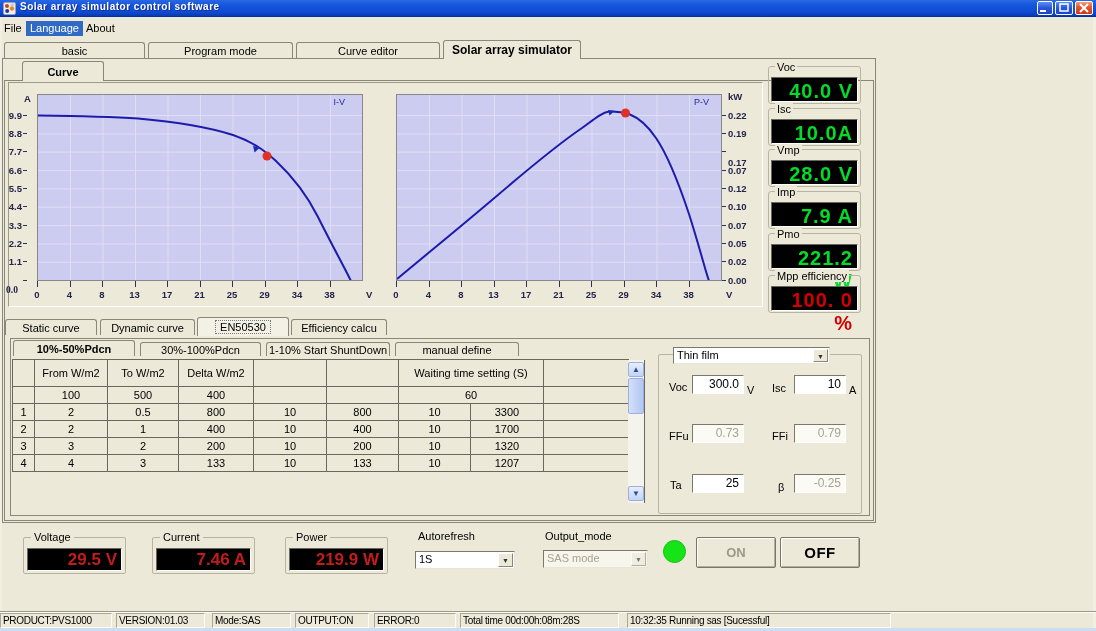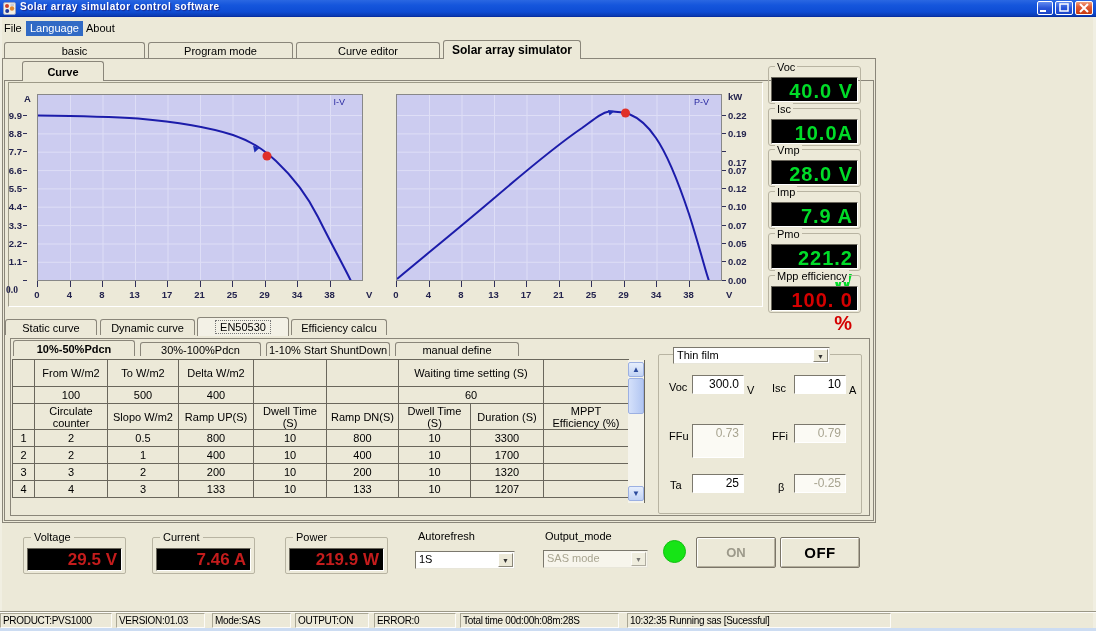--- a/index.html
+++ b/index.html
@@ -319,31 +319,20 @@
 <tr style="height:17px">
           <td></td>
           <td>100</td>
           <td>500</td>
           <td>400</td>
           <td></td>
           <td></td>
           <td colspan="2">60</td>
           <td></td>
         </tr>
-<tr style="height:26px">
-          <td></td>
-          <td>Circulate counter</td>
-          <td>Slopo W/m2</td>
-          <td>Ramp UP(S)</td>
-          <td>Dwell Time<br>(S)</td>
-          <td>Ramp DN(S)</td>
-          <td>Dwell Time<br>(S)</td>
-          <td>Duration (S)</td>
-          <td>MPPT<br>Efficiency (%)</td>
-        </tr>
 <tr style="height:17px">
           <td>1</td>
           <td>2</td>
           <td>0.5</td>
           <td>800</td>
           <td>10</td>
           <td>800</td>
           <td>10</td>
           <td>3300</td>
           <td></td>
@@ -395,21 +384,21 @@
 <div class="combo" style="left:673px; top:347px; width:157px; height:17px; z-index:9;">Thin film<div class="combobtn">▼</div></div>
 
 <div class="abs" style="left:669px; top:381px; z-index:9;">Voc</div>
 <div class="field" style="left:692px; top:375px; width:52px; height:19px; z-index:9;">300.0</div>
 <div class="abs" style="left:747px; top:384px; z-index:9;">V</div>
 <div class="abs" style="left:772px; top:382px; z-index:9;">Isc</div>
 <div class="field" style="left:794px; top:375px; width:52px; height:19px; z-index:9;">10</div>
 <div class="abs" style="left:849px; top:384px; z-index:9;">A</div>
 
 <div class="abs" style="left:669px; top:430px; z-index:9;">FFu</div>
-<div class="field fielddis" style="left:692px; top:424px; width:52px; height:34px; z-index:9;">0.73</div>
+<div class="field fielddis" style="left:692px; top:424px; width:52px; height:19px; z-index:9;">0.73</div>
 <div class="abs" style="left:772px; top:430px; z-index:9;">FFi</div>
 <div class="field fielddis" style="left:794px; top:424px; width:52px; height:19px; z-index:9;">0.79</div>
 
 <div class="abs" style="left:670px; top:479px; z-index:9;">Ta</div>
 <div class="field" style="left:692px; top:474px; width:52px; height:19px; z-index:9;">25</div>
 <div class="abs" style="left:778px; top:481px; z-index:9;">β</div>
 <div class="field fielddis" style="left:794px; top:474px; width:52px; height:19px; z-index:9;">-0.25</div>
 
 <div id="bottom">
     <div class="grpbox" style="left:23px; top:537px; width:103px; height:37px;"></div>

